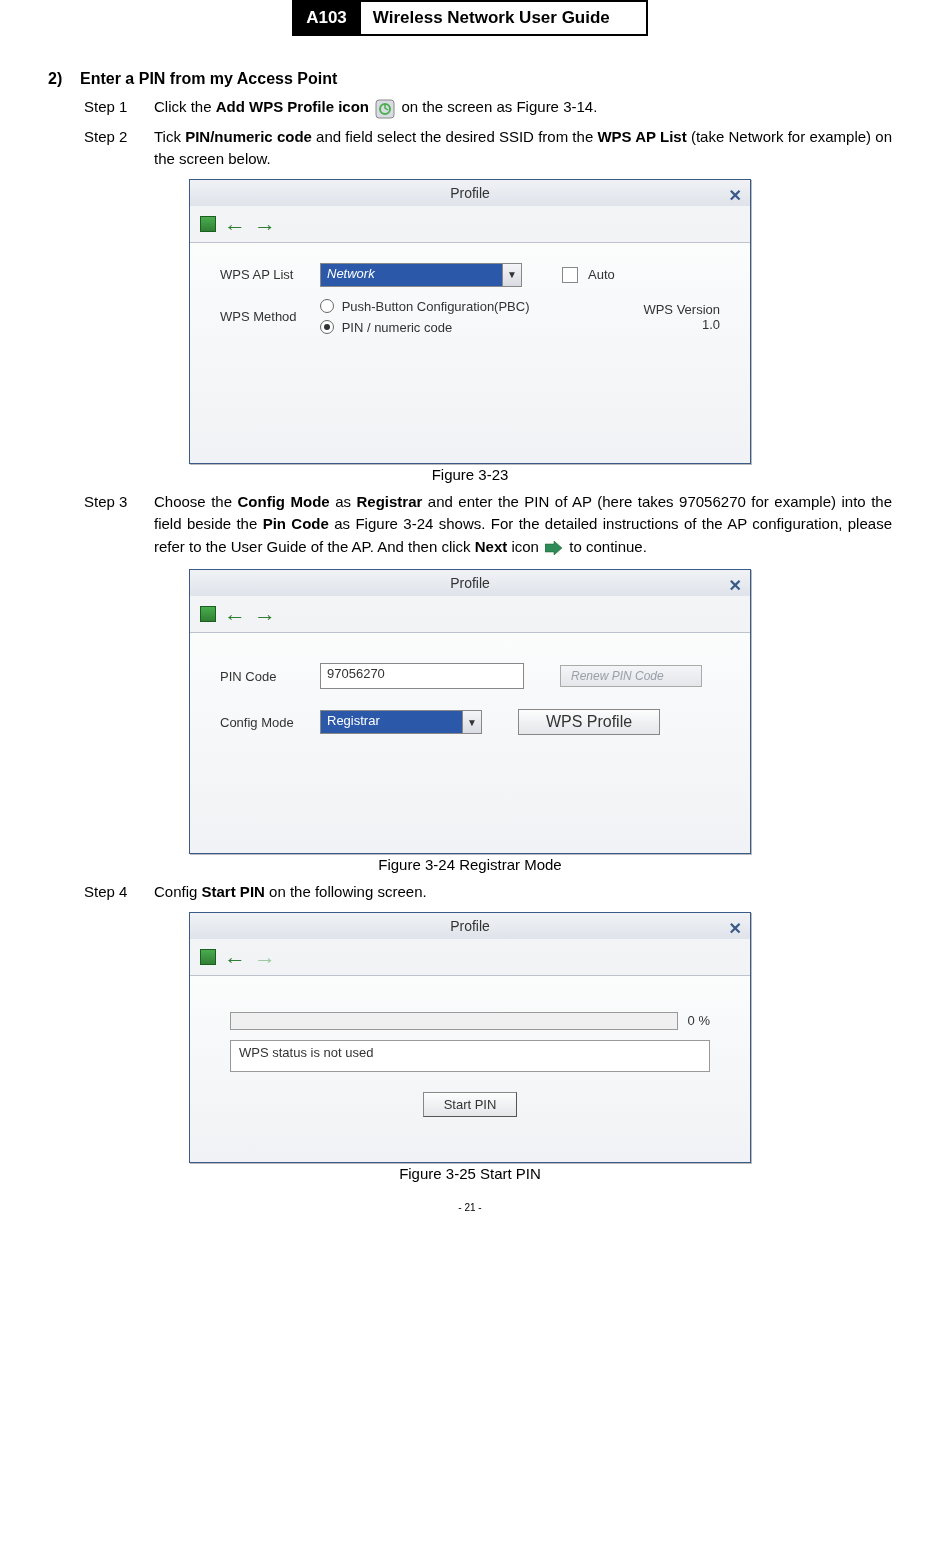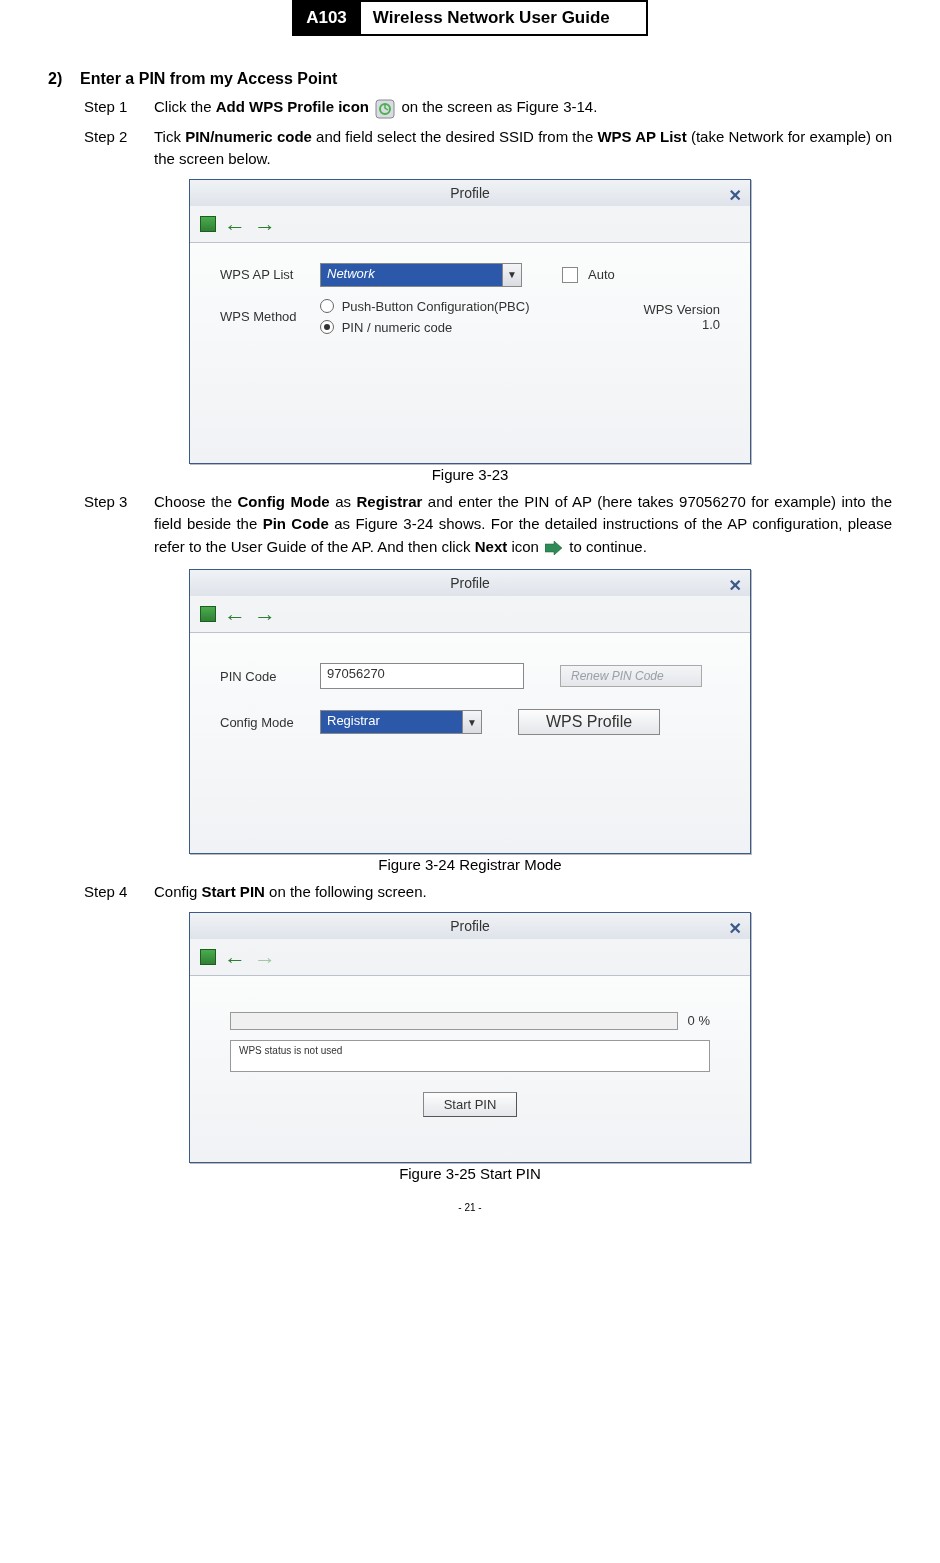--- a/index.html
+++ b/index.html
@@ -205,21 +205,21 @@
   }
   .progress-area {
     display:flex;align-items:center;margin: 30px 40px 10px 40px;gap:10px;
   }
   .progress-bar {
     flex:1;height:16px;border:1px solid #999;background:#f0f0f0;
   }
   .status-box {
     margin: 6px 40px 20px 40px;
     border:1px solid #999;background:#fff;padding:4px 8px;height:22px;
-    font-size:10px;
+    font-size:13px;
   }
   .start-area{ text-align:center; margin-top:20px; margin-bottom:30px;}
   .page-num {
     text-align:center;
     font-size:10px;
     margin-top:20px;
   }
   b{font-weight:bold;}
   svg.wps-icon { vertical-align:-4px; }
 </style>

